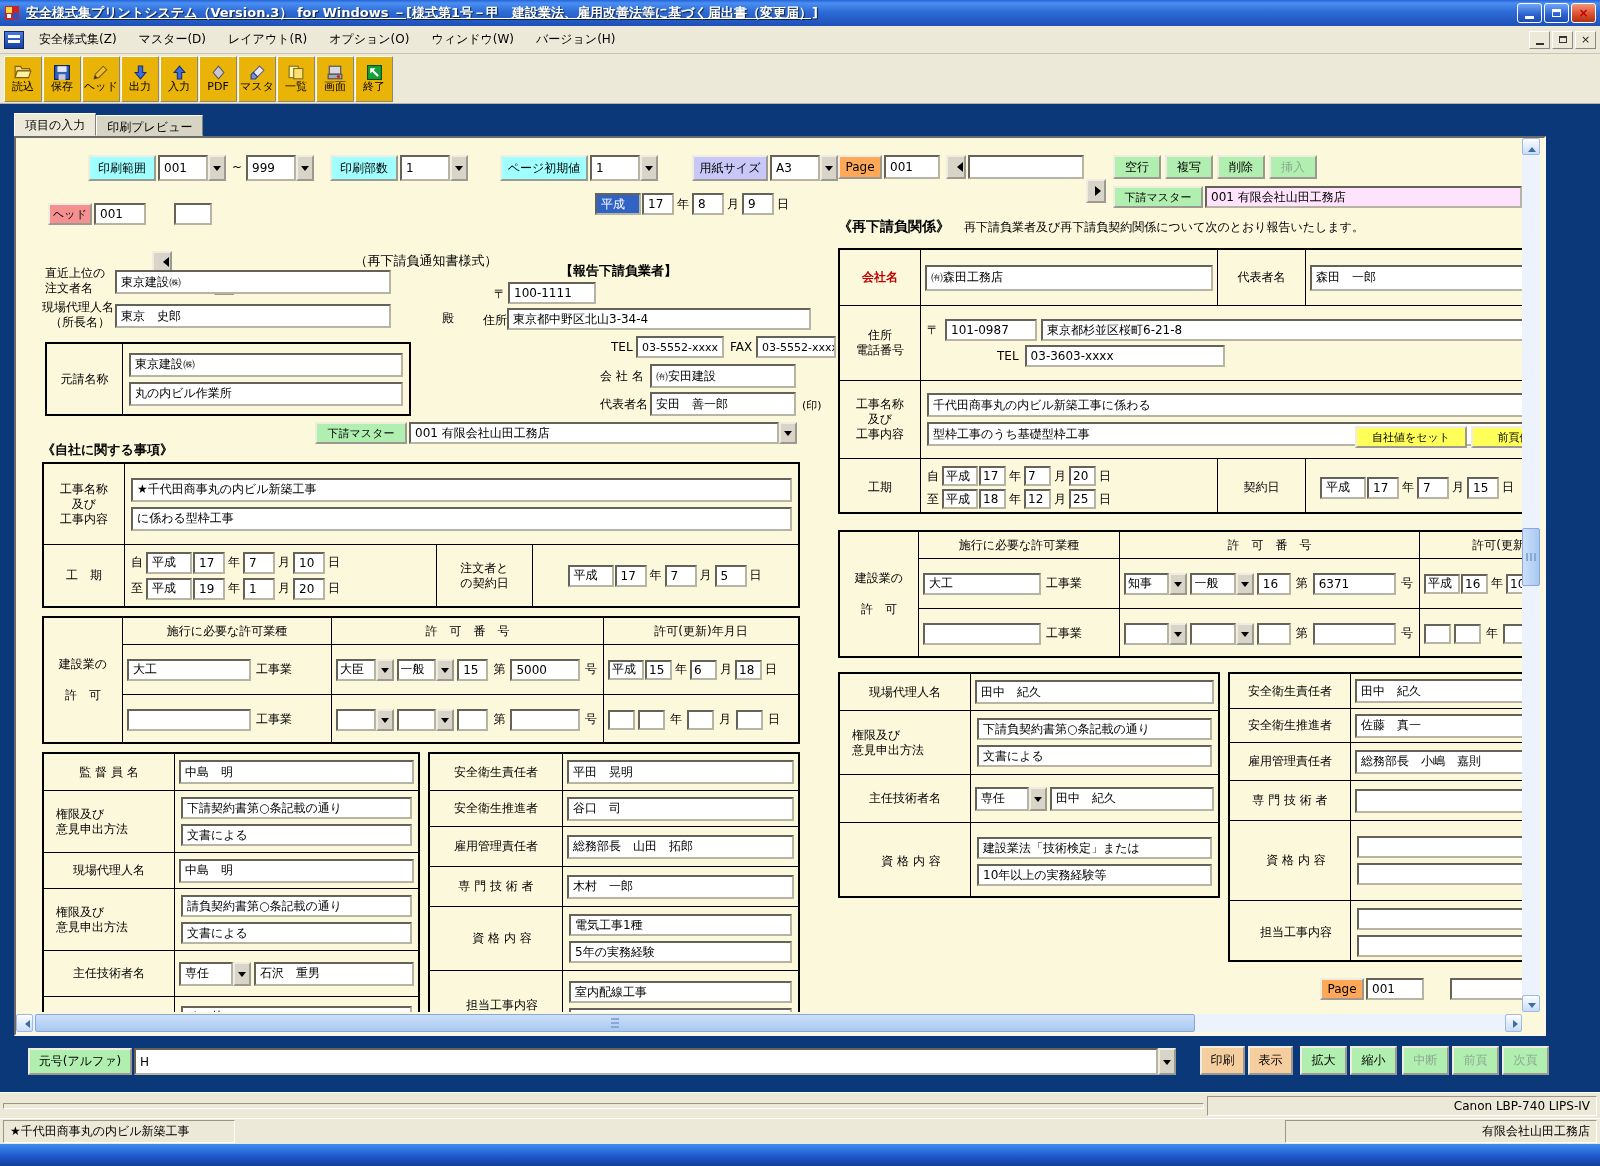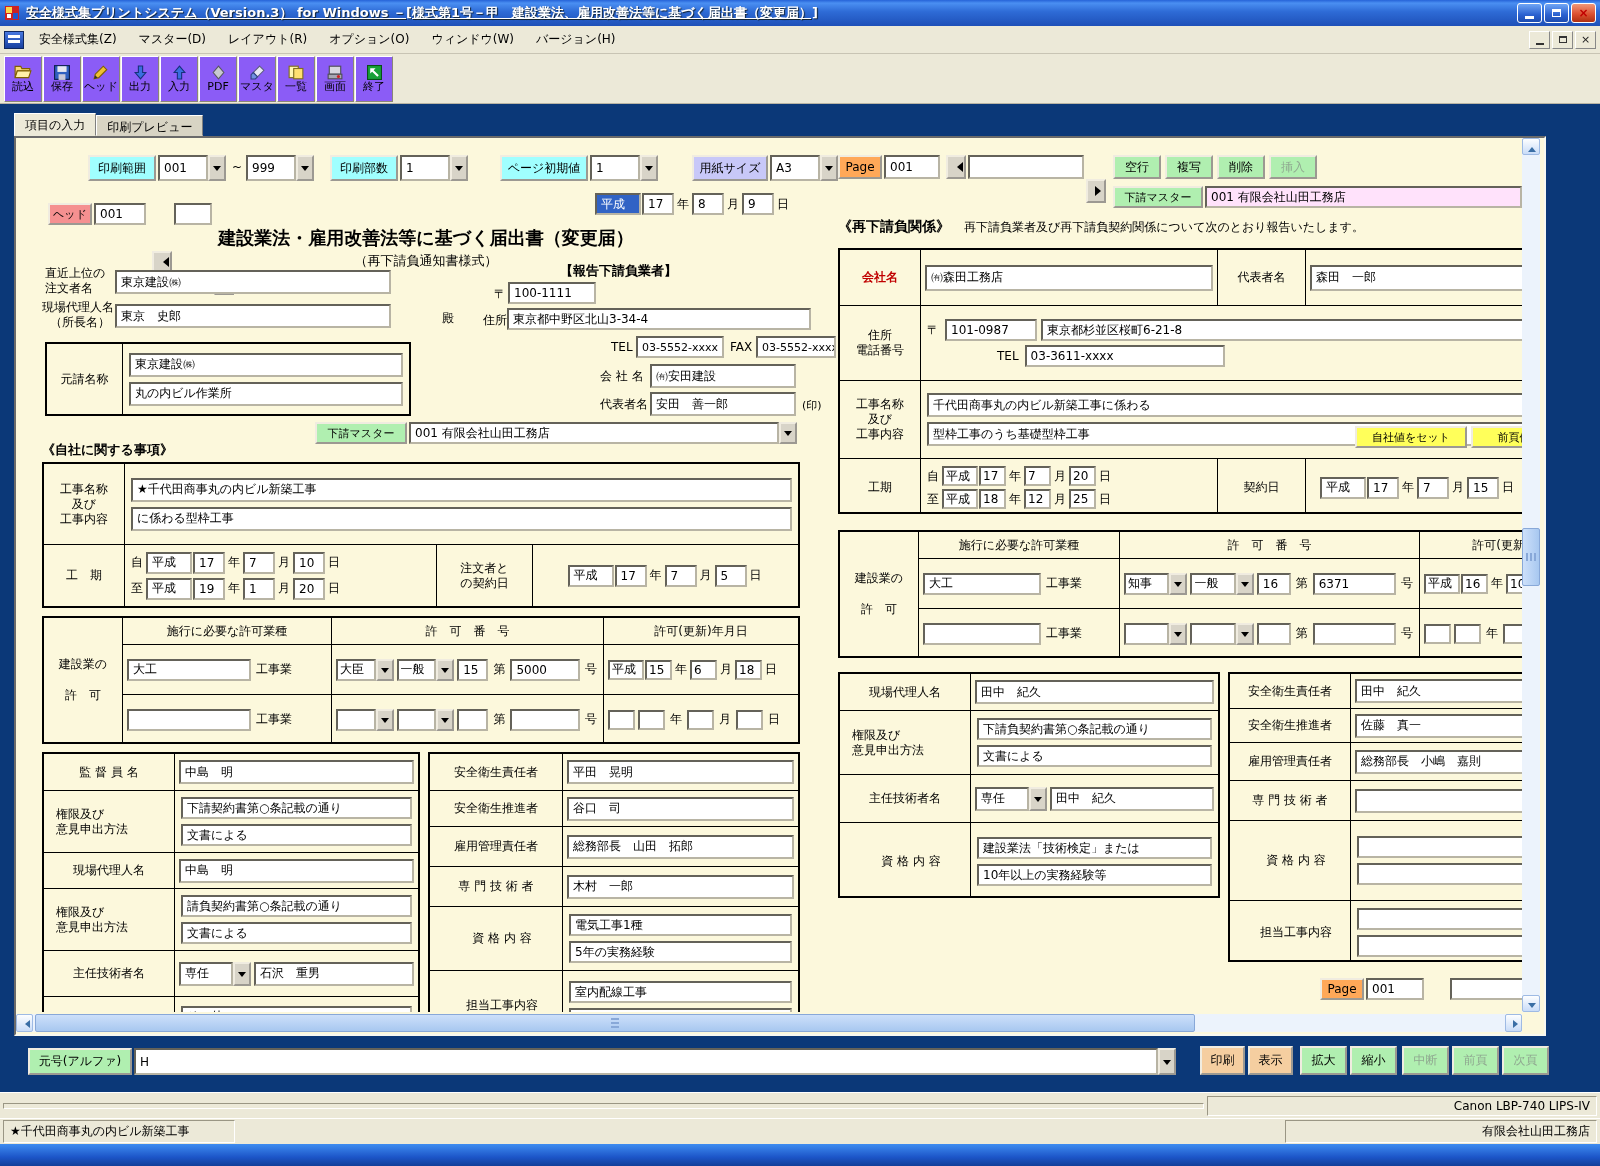--- a/index.html
+++ b/index.html
@@ -18,21 +18,21 @@
 
   .menubar { left:0; top:26px; width:1600px; height:28px; background:#ECE9D8; display:flex; align-items:center; border-bottom:1px solid #C8C4B4; padding:0 4px; }
   .menu-item { padding:4px 11px; white-space:nowrap; }
   .mdiicon { width:20px; height:18px; background:linear-gradient(180deg,#4878E0,#1840A0); border:1px solid #102860; margin-right:4px; position:relative; }
   .mdiicon::after { content:""; position:absolute; left:3px; top:3px; right:3px; height:3px; background:#fff; box-shadow:0 5px 0 #fff; }
   .mdibtn { width:21px; height:18px; background:#ECE9D8; border:1px solid; border-color:#fff #888 #888 #fff; margin-left:2px; display:flex; align-items:center; justify-content:center; font-size:11px; color:#222; }
   .mdibtn .bar { width:8px; height:2px; background:#333; margin-top:8px; }
   .mdibtn .sq { width:8px; height:7px; border:1px solid #333; border-top:2px solid #333; }
 
   .toolbar { left:0; top:54px; width:1600px; height:50px; background:#ECE9D8; border-bottom:1px solid #B8B4A4; display:flex; align-items:center; padding:2px 4px; }
-  .tbtn { width:38px; height:46px; margin-right:1px; background:#8b5cf6; border:1px solid; border-color:#fff #8A8678 #8A8678 #fff; display:flex; flex-direction:column; align-items:center; justify-content:center; gap:1px; }
+  .tbtn { width:38px; height:46px; margin-right:1px; background:#eab308; border:1px solid; border-color:#fff #8A8678 #8A8678 #fff; display:flex; flex-direction:column; align-items:center; justify-content:center; gap:1px; }
   .tbtn .tlabel { font-size:11px; line-height:12px; }
 
   
   .tab { height:23px; padding:3px 10px 0 10px; border:1px solid; border-color:#fff #808080 transparent #fff; font-size:12px; }
   .tab.active { background:#ECE9D8; }
   .tab.inactive { background:#D8D4C4; height:21px; margin-top:2px; }
   .panel { left:14px; top:136px; width:1532px; height:900px; background:#FCF8DC; border:2px solid; border-color:#6A6A6A #F8F8F0 #F8F8F0 #6A6A6A; }
   .content { left:16px; top:138px; width:1506px; height:874px; overflow:hidden; background:#FCF8DC; }
 
   
@@ -260,21 +260,20 @@
         <span class="unit">年</span>
         <span class="dnum in">8</span>
         <span class="unit">月</span>
         <span class="dnum in">9</span>
         <span class="unit">日</span>
       </div>
 
     <div class="abs lblbtn grn" style="left:1097px; top:48px; width:90px; height:22px; font-size:11px;">下請マスター</div>
     <div class="abs in pf" style="left:1189px; top:48px; width:317px; height:22px;">001 有限会社山田工務店</div>
 
-    <div class="abs" style="left:60px; top:88px; width:700px; text-align:center; font-size:18px; font-weight:bold;">建設業法・雇用改善法等に基づく届出書（変更届）</div>
     <div class="abs" style="left:60px; top:114px; width:700px; text-align:center; font-size:13px;">（再下請負通知書様式）</div>
 
     <div class="abs" style="left:29px; top:128px; line-height:15px;">
       <div>直近上位の</div>
       <div>注文者名</div>
     </div>
     <div class="abs in" style="left:99px; top:132px; width:276px; height:24px;">東京建設㈱</div>
     <div class="abs" style="left:26px; top:162px; line-height:15px;">
       <div>現場代理人名</div>
       <div style="padding-left:8px;">（所長名）</div>
@@ -591,21 +590,21 @@
             <span>電話番号</span>
           </div>
         <div class="cell vln" style="flex:1; flex-direction:column; align-items:stretch; justify-content:center; gap:4px;">
           <div style="display:flex; align-items:center; gap:4px;">
             <span class="unit">〒</span>
             <span class="in" style="width:92px; height:22px;">101-0987</span>
             <span class="in" style="flex:1; height:22px;">東京都杉並区桜町6-21-8</span>
           </div>
           <div style="display:flex; align-items:center; gap:4px; padding-left:70px;">
             <span class="unit">TEL</span>
-            <span class="in" style="width:200px; height:22px;">03-3611-xxxx</span>
+            <span class="in" style="width:200px; height:22px;">03-3603-xxxx</span>
           </div>
         </div>
       </div>
       <div class="trow" style="height:78px;">
         <div class="lblcell" style="width:80px;">
             <span>工事名称</span>
             <span>及び</span>
             <span>工事内容</span>
           </div>
         <div class="stack" style="border-left:1px solid #000;">

